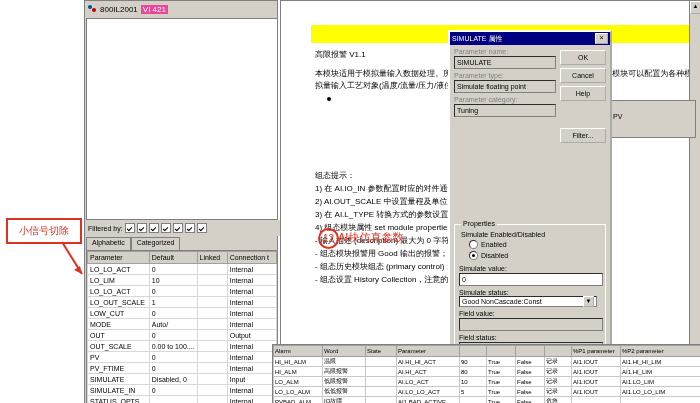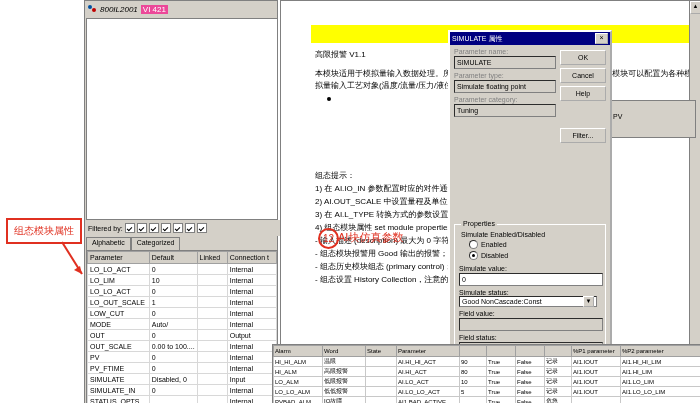--- a/index.html
+++ b/index.html
@@ -7,21 +7,21 @@
     width:700px;height:403px;position:relative;overflow:hidden;
     background:#ffffff;
     font-family:"Liberation Sans", sans-serif;
     font-size:8px;color:#000;
   }
   .abs{position:absolute;}
   
   #left-window{left:84px;top:0;width:192px;height:403px;background:#d4d0c8;border:1px solid #808080;}
   #left-title{height:16px;background:#d4d0c8;display:flex;align-items:center;padding:0 2px;gap:3px;}
   .tiny-icon{width:10px;height:10px;display:inline-block;}
-  #tree-item{display:flex;align-items:flex-start;gap:2px;font-size:8px;font-style:italic;}
+  #tree-item{display:flex;align-items:flex-start;gap:2px;font-size:8px;}
   #tree-label-sel{background:#ec4899;color:#fff;padding:0 2px;}
   #left-tree-pane{position:absolute;left:1px;top:17px;width:190px;height:200px;background:#ffffff;border:1px solid #808080;}
   #filter-bar{position:absolute;left:1px;top:219px;width:190px;height:16px;background:#d4d0c8;font-size:7px;display:flex;align-items:center;gap:2px;padding:0 2px;}
   .chk{width:8px;height:8px;border:1px solid #808080;background:#fff;display:inline-block;position:relative;}
   .chk.on:after{content:"";position:absolute;left:1px;top:3px;width:4px;height:2px;border-left:1px solid #000;border-bottom:1px solid #000;transform:rotate(-45deg);}
   #tabs{position:absolute;left:1px;top:236px;width:190px;height:13px;display:flex;}
   .tab{font-size:7px;padding:1px 5px;border:1px solid #808080;border-bottom:none;background:#d4d0c8;}
   .tab.active{background:#d4d0c8;font-weight:normal;}
   #grid{position:absolute;left:1px;top:249px;width:190px;height:153px;background:#fff;border:1px solid #808080;overflow:hidden;}
   table.param{border-collapse:collapse;width:100%;font-size:7px;}
@@ -194,21 +194,21 @@
             <td class="col1"></td>
             <td class="col2"></td>
             <td class="col3">Internal</td>
           </tr>
         </tbody>
     </table>
   </div>
 </div>
 
 <div class="abs" id="anno-box">
-  <span>组态模块属性</span>
+  <span>小信号切除</span>
 </div>
 <svg class="abs" id="anno-arrow" viewBox="0 0 30 40">
   <line x1="2" y1="2" x2="22" y2="34" stroke="#e03020" stroke-width="2"></line>
   <polygon points="22,34 14,30 20,26" fill="#e03020"></polygon>
 </svg>
 
 <div class="abs" id="right-window">
 
   <div id="right-yellow"></div>
 

